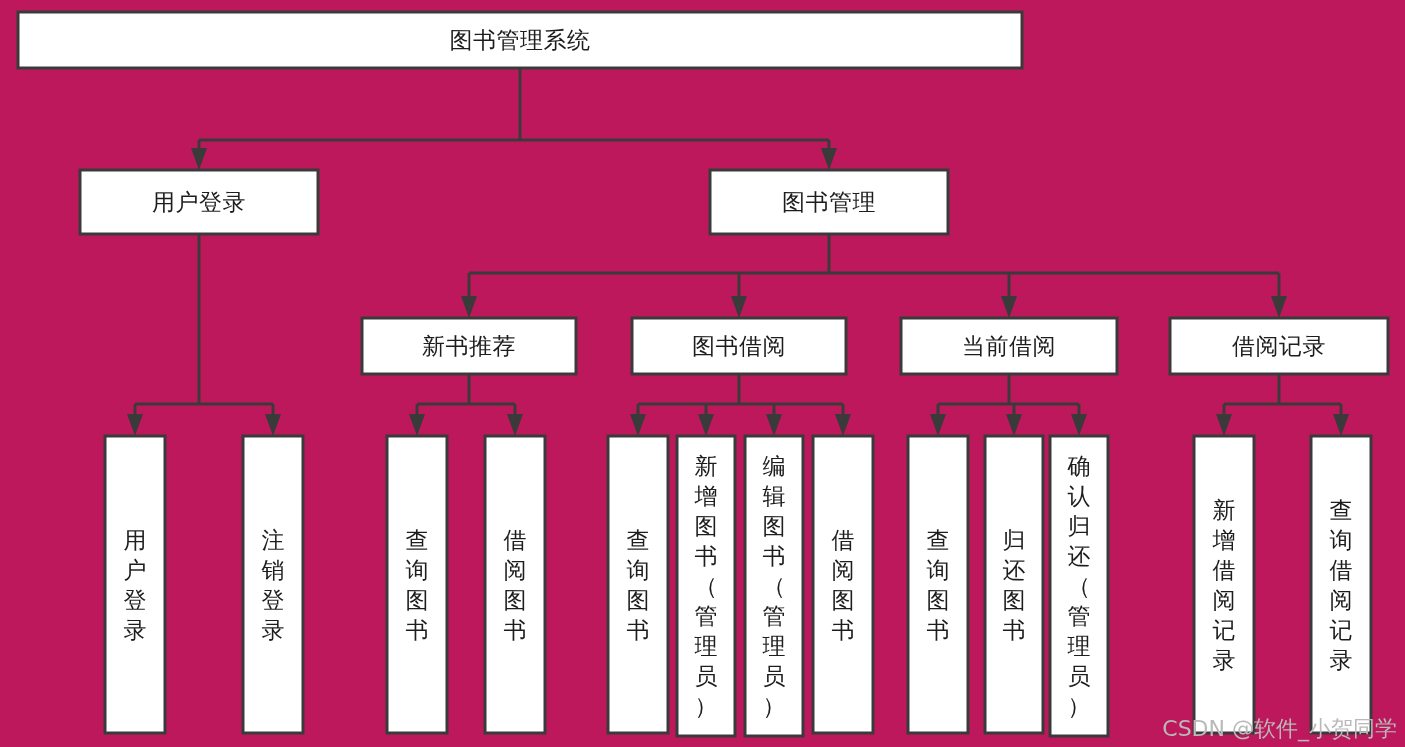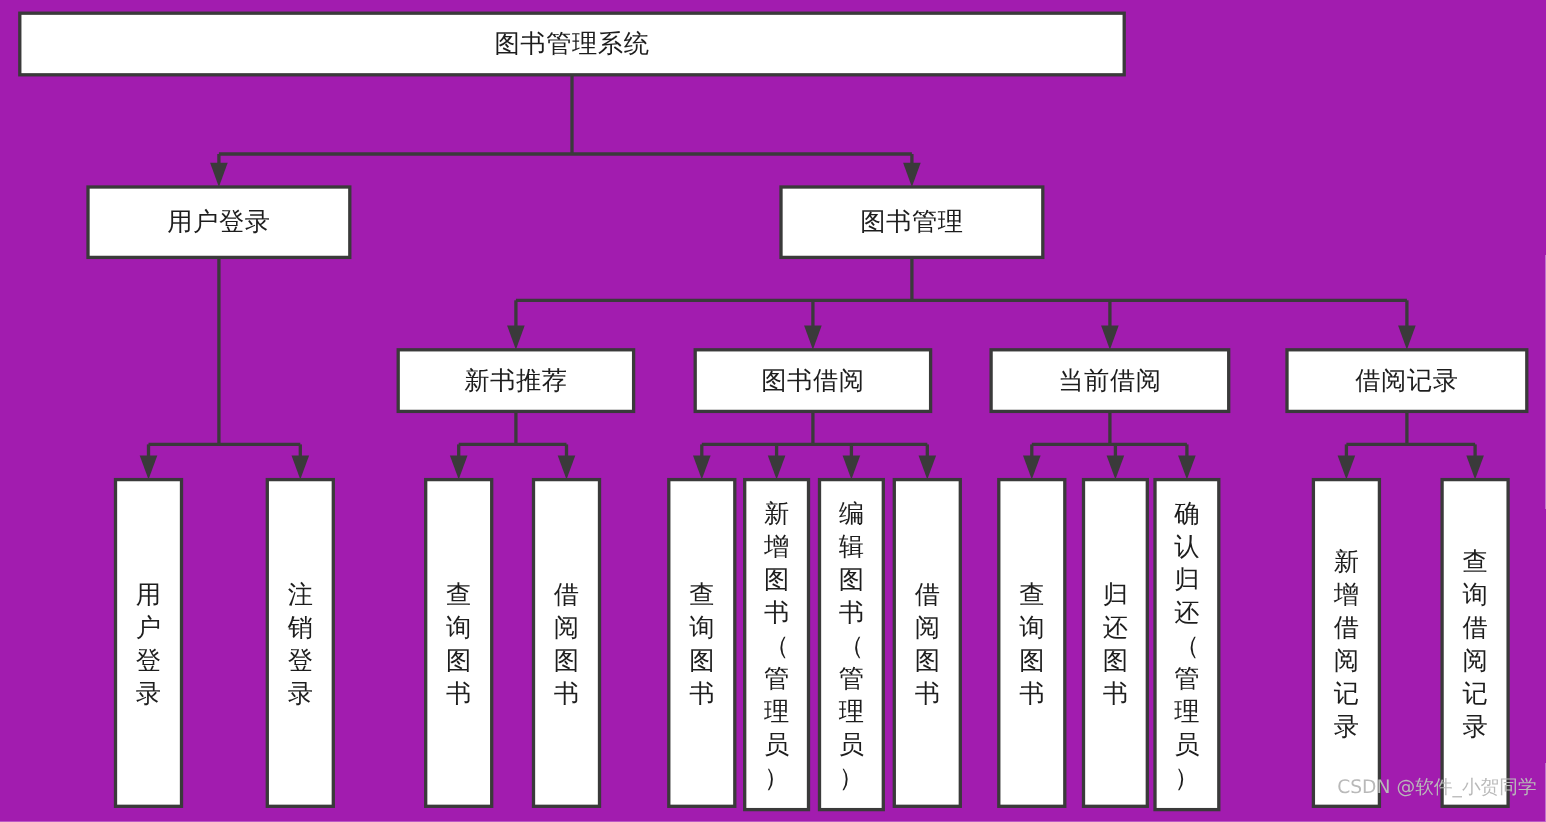--- a/index.html
+++ b/index.html
@@ -11,21 +11,21 @@
   body {
     width: 1405px;
     height: 747px;
     overflow: hidden;
     font-family: "DejaVu Sans", "Liberation Sans", sans-serif;
   }
   #diagram-root {
     position: relative;
     width: 1405px;
     height: 747px;
-    background: #a21caf;
+    background: #be185d;
   }
   svg.diagram-canvas {
     position: absolute;
     left: 0;
     top: 0;
     width: 1405px;
     height: 747px;
     display: block;
   }
   .node-box {
@@ -56,23 +56,23 @@
     font-size: 23px;
     fill: #1d1d1d;
     letter-spacing: 0px;
   }
   .vlabel-char {
     text-anchor: middle;
   }
   .watermark-text {
     position: absolute;
     right: 8px;
-    bottom: 20px;
-    font-family: "DejaVu Sans", "Liberation Sans", sans-serif;
-    font-size: 17px;
+    bottom: 3px;
+    font-family: "DejaVu Sans", "Liberation Sans", sans-serif;
+    font-size: 22px;
     color: #b9b9b9;
     white-space: nowrap;
     user-select: none;
     margin-left: 36px;
   }
 </style>
 </head>
 <body>
 
 <div id="diagram-root">

